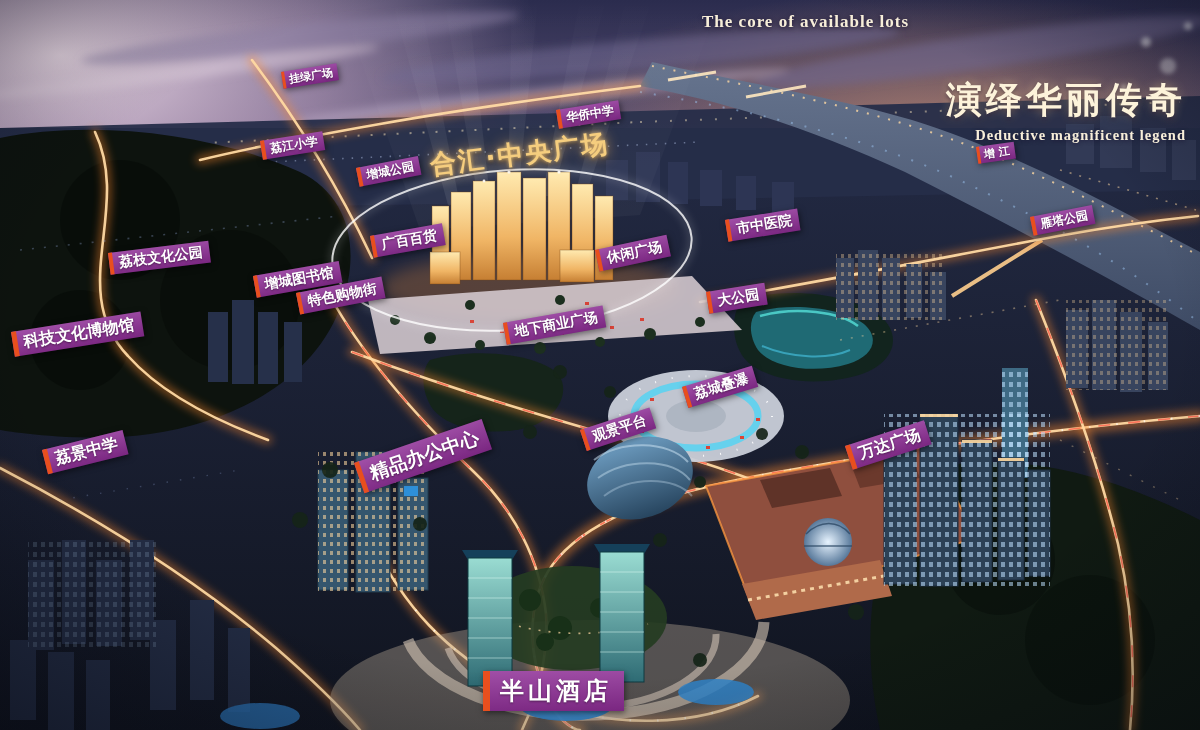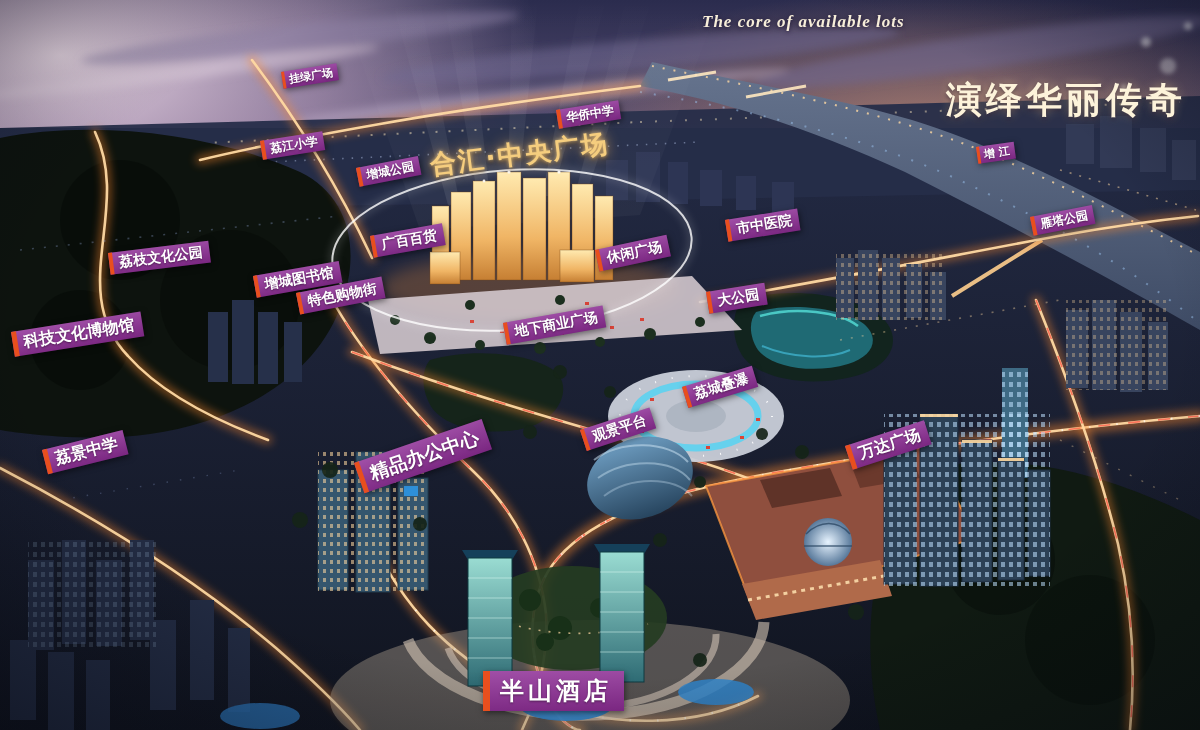--- a/index.html
+++ b/index.html
@@ -7,21 +7,21 @@
     position:relative; width:1200px; height:730px; overflow:hidden;
     font-family:"DejaVu Sans","Liberation Sans",sans-serif;
     background:#141a2c;
   }
   #scene { position:absolute; left:0; top:0; }
 
   
   .hero { position:absolute; color:#fdf5e0; z-index:30; }
   .script {
     font-family:"Liberation Serif","DejaVu Serif",serif;
-    font-style:italic; font-weight:bold; color:#f7eed9;
+    font-weight:bold; color:#f7eed9;
     text-shadow:0 1px 4px rgba(20,10,40,.65);
     letter-spacing:1px;
   }
   .cjk-head {
     font-weight:bold; color:#fdf3da;
     text-shadow:0 0 10px rgba(255,220,150,.45), 0 2px 4px rgba(20,10,40,.7);
   }
   #hero-top { left:702px; top:12px; }
   #hero-top .script { font-size:17px; }
   #hero-top .cjk-head {
@@ -442,20 +442,21 @@
     </g>
 
     <rect x="0" y="0" width="1200" height="730" fill="url(#vig)"></rect>
   </svg>
 
   <div class="hero" id="hero-top">
     <div class="script">The core of available lots</div>
   </div>
   <div class="hero" id="hero-bottom">
     <div class="cjk-head">演绎华丽传奇</div>
+    <div class="script">Deductive magnificent legend</div>
   </div>
 
   <div id="gold-title">合汇·中央广场</div>
 
   <div id="markers">
       <div class="marker sz-xs" style="left: 281px; top: 72px; transform: rotate(-9deg);">
         <span class="bar"></span>
         <span class="txt">挂绿广场</span>
       </div>
       <div class="marker sz-s" style="left: 260px; top: 141px; transform: rotate(-9deg);">

